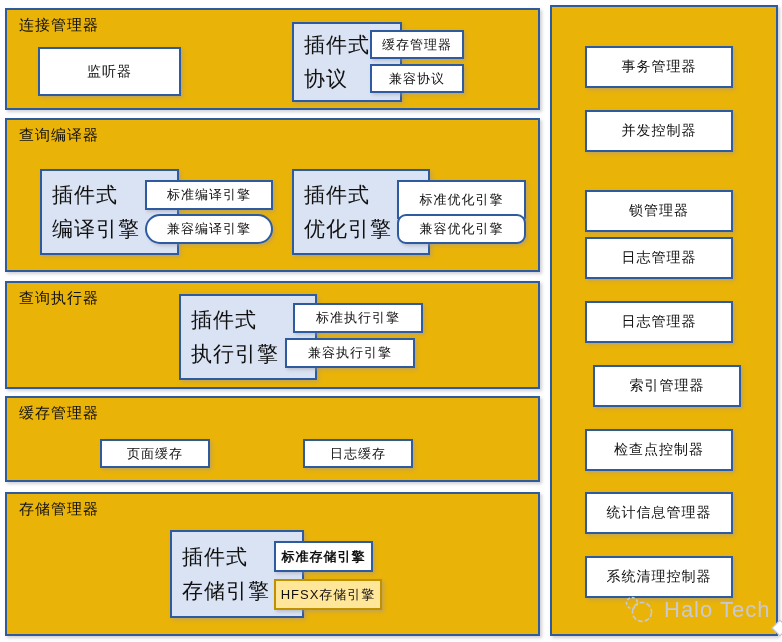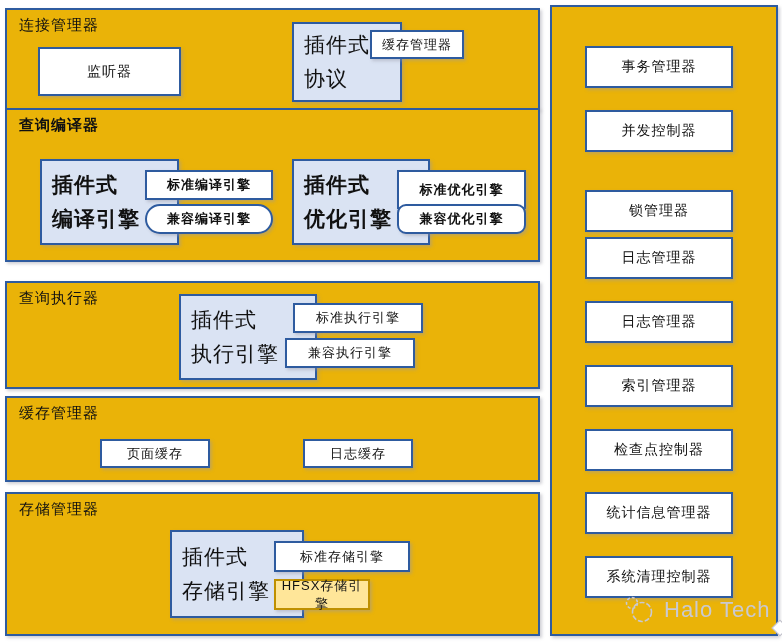--- a/index.html
+++ b/index.html
@@ -58,23 +58,24 @@
 <body>
 
 <div id="canvas">
 
   <div class="sec" style="left:5px; top:8px; width:535px; height:102px;">
     <div class="sec-title">连接管理器</div>
     <div class="box" style="left:31px; top:37px; width:143px; height:49px; font-size:14px;">监听器</div>
     <div class="plugin" style="left:285px; top:12px; width:110px; height:80px;">插件式
 协议</div>
     <div class="box" style="left:363px; top:20px; width:94px; height:29px;">缓存管理器</div>
+    <div class="box" style="left:363px; top:54px; width:94px; height:29px;">兼容协议</div>
   </div>
 
-  <div class="sec" style="left:5px; top:108px; width:535px; height:154px;font-weight:bold;">
+  <div class="sec" style="left:5px; top:118px; width:535px; height:154px;">
     <div class="sec-title">查询编译器</div>
     <div class="plugin" style="left:33px; top:49px; width:139px; height:86px;">插件式
 编译引擎</div>
     <div class="box" style="left:138px; top:60px; width:128px; height:30px;">标准编译引擎</div>
     <div class="box" style="left:138px; top:94px; width:128px; height:30px;border-radius:15px;">兼容编译引擎</div>
     <div class="plugin" style="left:285px; top:49px; width:138px; height:86px;">插件式
 优化引擎</div>
     <div class="box" style="left:390px; top:60px; width:129px; height:39px;">标准优化引擎</div>
     <div class="box" style="left:390px; top:94px; width:129px; height:30px;border-radius:9px;">兼容优化引擎</div>
   </div>
@@ -90,31 +91,31 @@
   <div class="sec" style="left:5px; top:396px; width:535px; height:86px;">
     <div class="sec-title">缓存管理器</div>
     <div class="box" style="left:93px; top:41px; width:110px; height:29px;">页面缓存</div>
     <div class="box" style="left:296px; top:41px; width:110px; height:29px;">日志缓存</div>
   </div>
 
   <div class="sec" style="left:5px; top:492px; width:535px; height:144px;">
     <div class="sec-title">存储管理器</div>
     <div class="plugin" style="left:163px; top:36px; width:134px; height:88px;">插件式
 存储引擎</div>
-    <div class="box" style="left:267px; top:47px; width:136px; height:31px;">标准存储引擎</div>
-    <div class="box yellow" style="left:267px; top:85px; width:96px; height:31px;">HFSX存储引擎</div>
+    <div class="box" style="left:267px; top:47px; width:99px; height:31px;font-weight:bold;">标准存储引擎</div>
+    <div class="box yellow" style="left:267px; top:85px; width:108px; height:31px;">HFSX存储引擎</div>
   </div>
 
   <div class="sec" style="left:550px; top:5px; width:228px; height:631px;">
     <div class="rbox" style="top:39px;">事务管理器</div>
     <div class="rbox" style="top:103px;">并发控制器</div>
     <div class="rbox" style="top:167px;margin-top:16px;">锁管理器</div>
     <div class="rbox" style="top:230px;">日志管理器</div>
     <div class="rbox" style="top:294px;">日志管理器</div>
-    <div class="rbox" style="top:358px;">索引管理器</div>
+    <div class="rbox" style="top:358px;margin-left:8px;">索引管理器</div>
     <div class="rbox" style="top:422px;">检查点控制器</div>
     <div class="rbox" style="top:485px;">统计信息管理器</div>
     <div class="rbox" style="top:549px;">系统清理控制器</div>
   </div>
 
   <div class="watermark">
     <svg width="40" height="32" viewBox="0 0 40 32">
       <circle cx="12" cy="9" r="5.5" fill="none" stroke="#c9c9d2" stroke-width="1.6" stroke-dasharray="3 2"></circle>
       <circle cx="22" cy="18" r="9.5" fill="none" stroke="#c9c9d2" stroke-width="1.6" stroke-dasharray="5 2"></circle>
     </svg>

